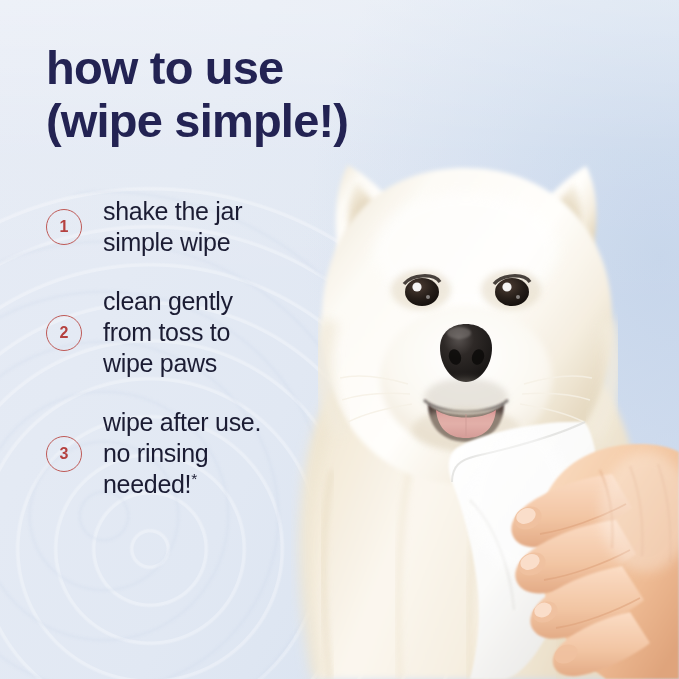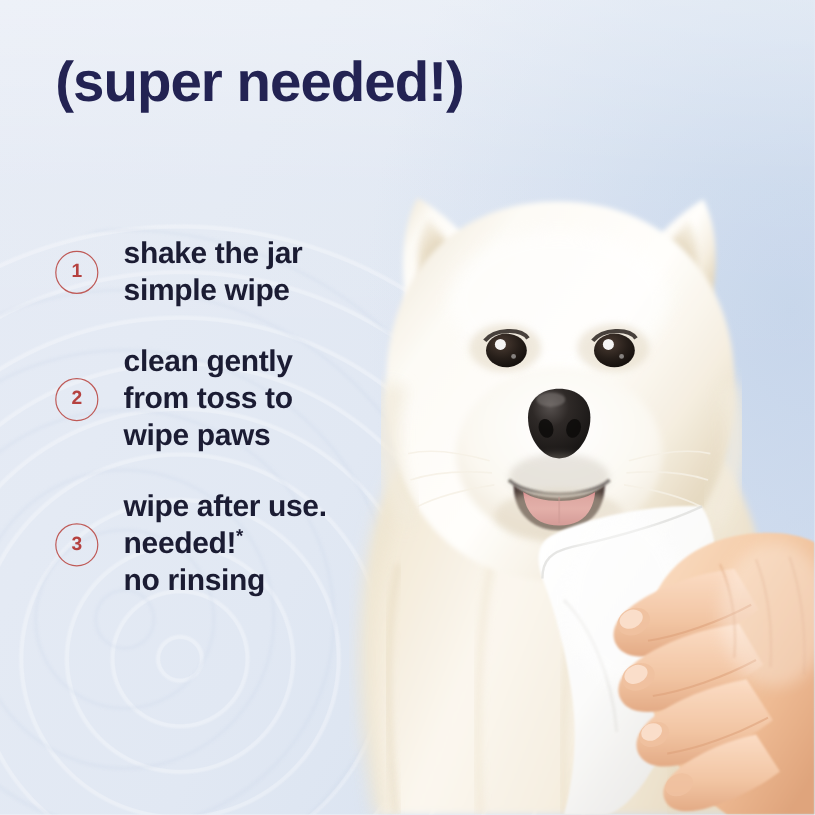--- a/index.html
+++ b/index.html
@@ -133,21 +133,21 @@
     justify-content: center;
     box-sizing: border-box;
     background: transparent;
   }
   .step-text {
     margin-left: 21px;
     color: #1b1c33;
     font-size: 25px;
     line-height: 1.24;
     letter-spacing: -0.3px;
-    font-weight: 700;
+    font-weight: 400;
   }
   .step-text .ln { display: block; white-space: nowrap; }
   .step-text sup { font-size: 0.62em; vertical-align: super; line-height: 0; }
 
   
   .photo {
     position: absolute;
     left: 0; top: 0;
     width: 679px; height: 679px;
     z-index: 10;
@@ -373,21 +373,22 @@
           <path d="M544 580 C570 576 604 564 630 550"></path>
           <path d="M556 628 C582 624 614 612 640 598"></path>
         </g>
 
         <ellipse cx="646" cy="512" rx="46" ry="60" fill="#ffffff" opacity="0.28" filter="url(#soft6)"></ellipse>
       </g>
     </svg>
   </div>
 
   <div class="headline">
-    <span class="hl-line">(super needed!)</span>
+    <span class="hl-line">how to use</span>
+    <span class="hl-line">(wipe simple!)</span>
   </div>
 
   <div class="steps">
 
     <div class="step">
       <div class="step-badge">1</div>
       <div class="step-text">
         <span class="ln">shake the jar</span>
         <span class="ln">simple wipe</span>
       </div>
@@ -399,21 +400,21 @@
         <span class="ln">clean gently</span>
         <span class="ln">from toss to</span>
         <span class="ln">wipe paws</span>
       </div>
     </div>
 
     <div class="step">
       <div class="step-badge">3</div>
       <div class="step-text">
         <span class="ln">wipe after use.</span>
+        <span class="ln">no rinsing</span>
         <span class="ln"><span>needed!</span><sup>*</sup></span>
-        <span class="ln">no rinsing</span>
       </div>
     </div>
 
   </div>
 
   <div class="bg-topsheen"></div>
 </div>
 
 </body></html>

